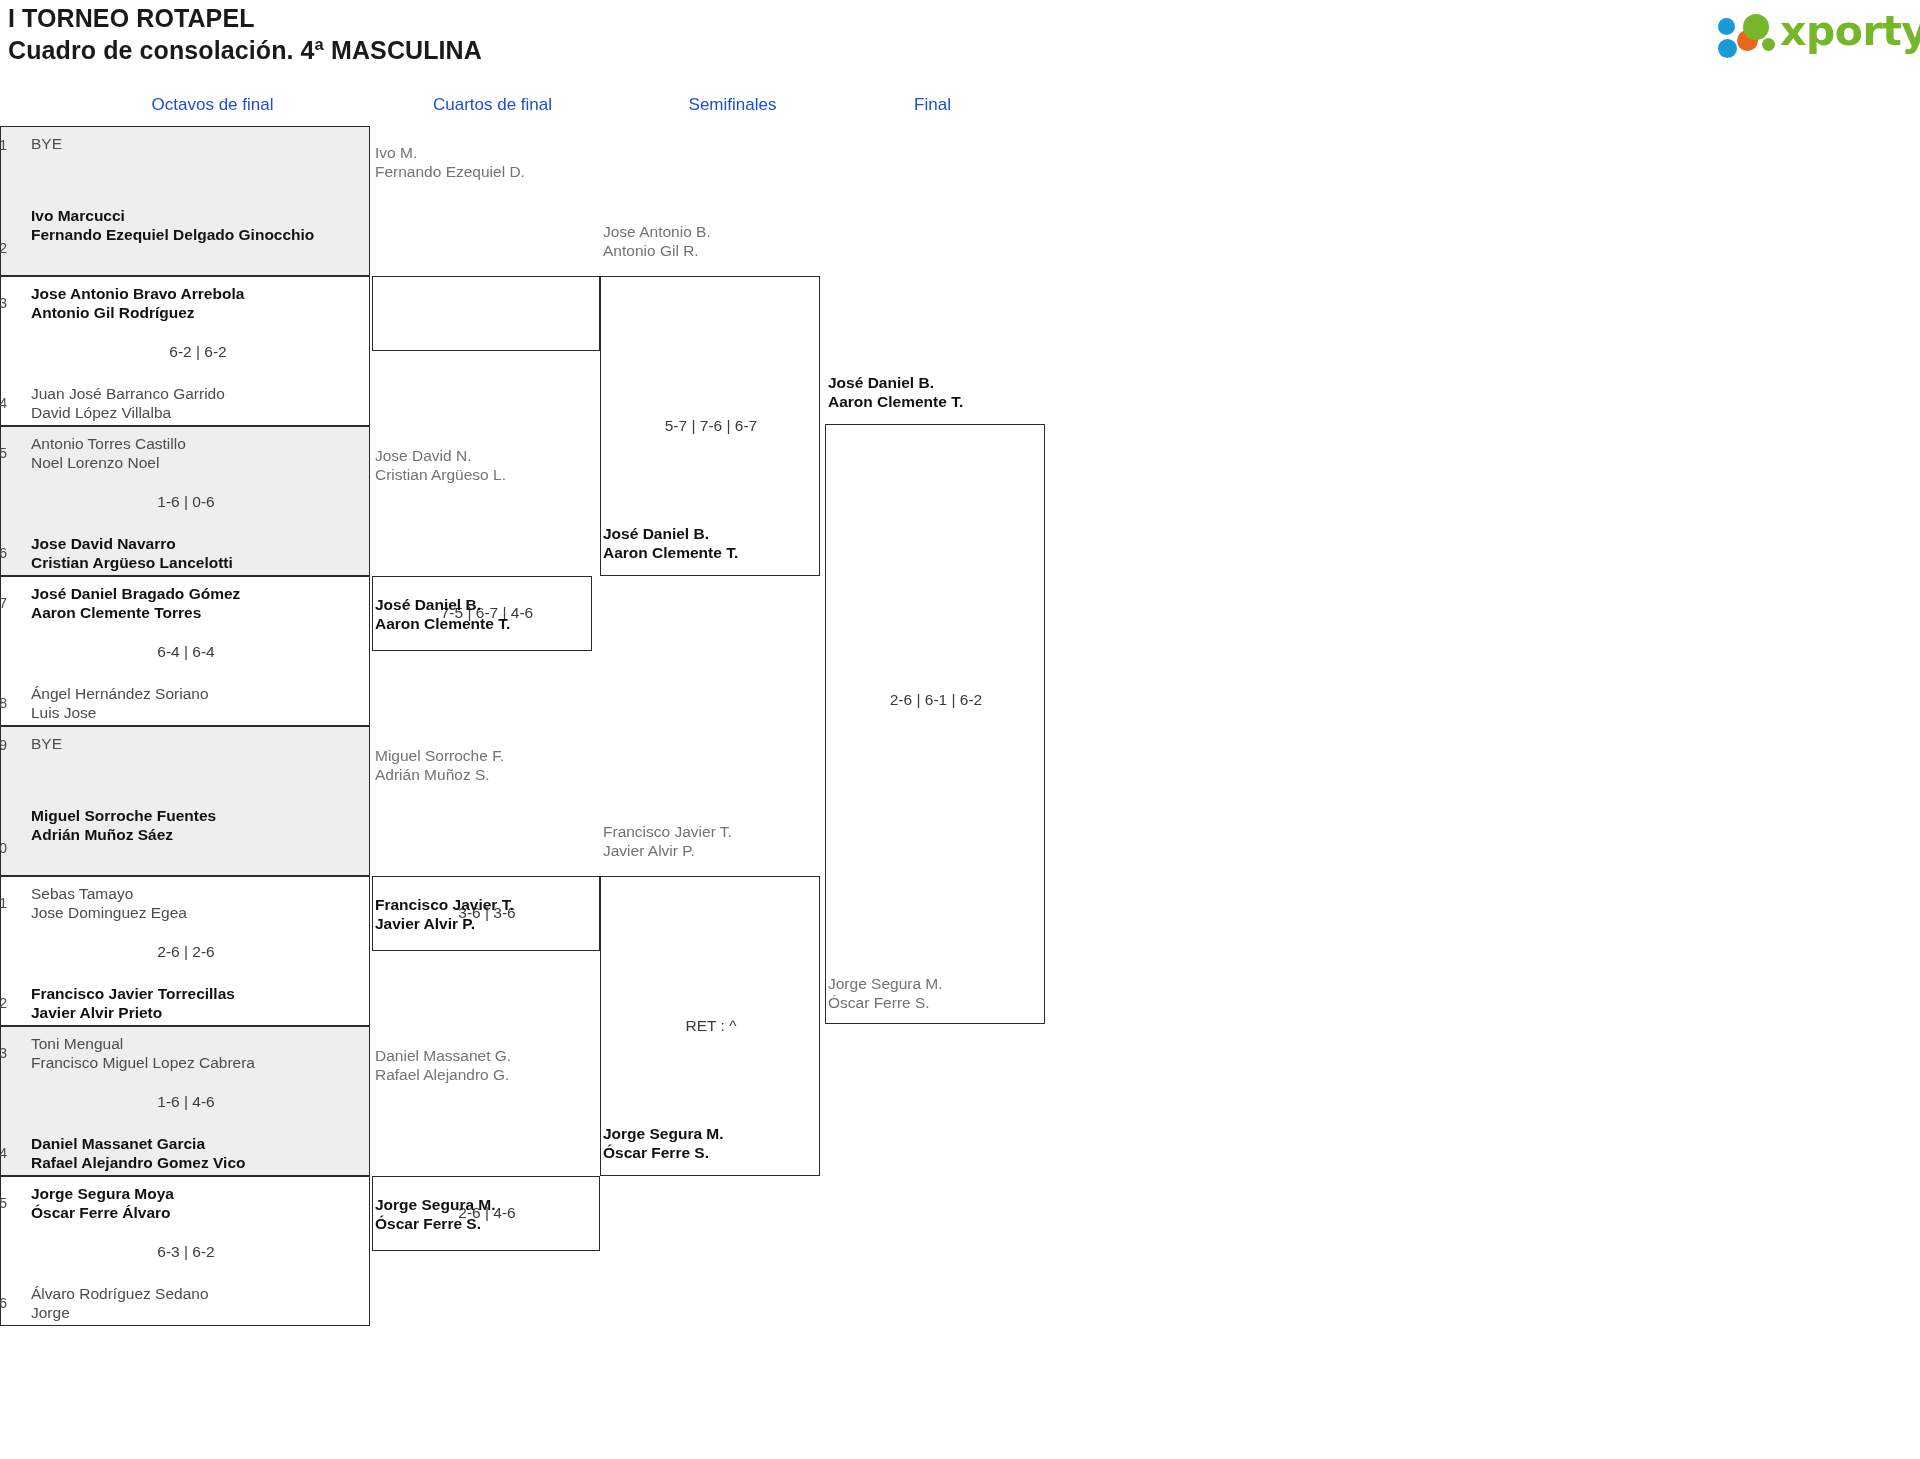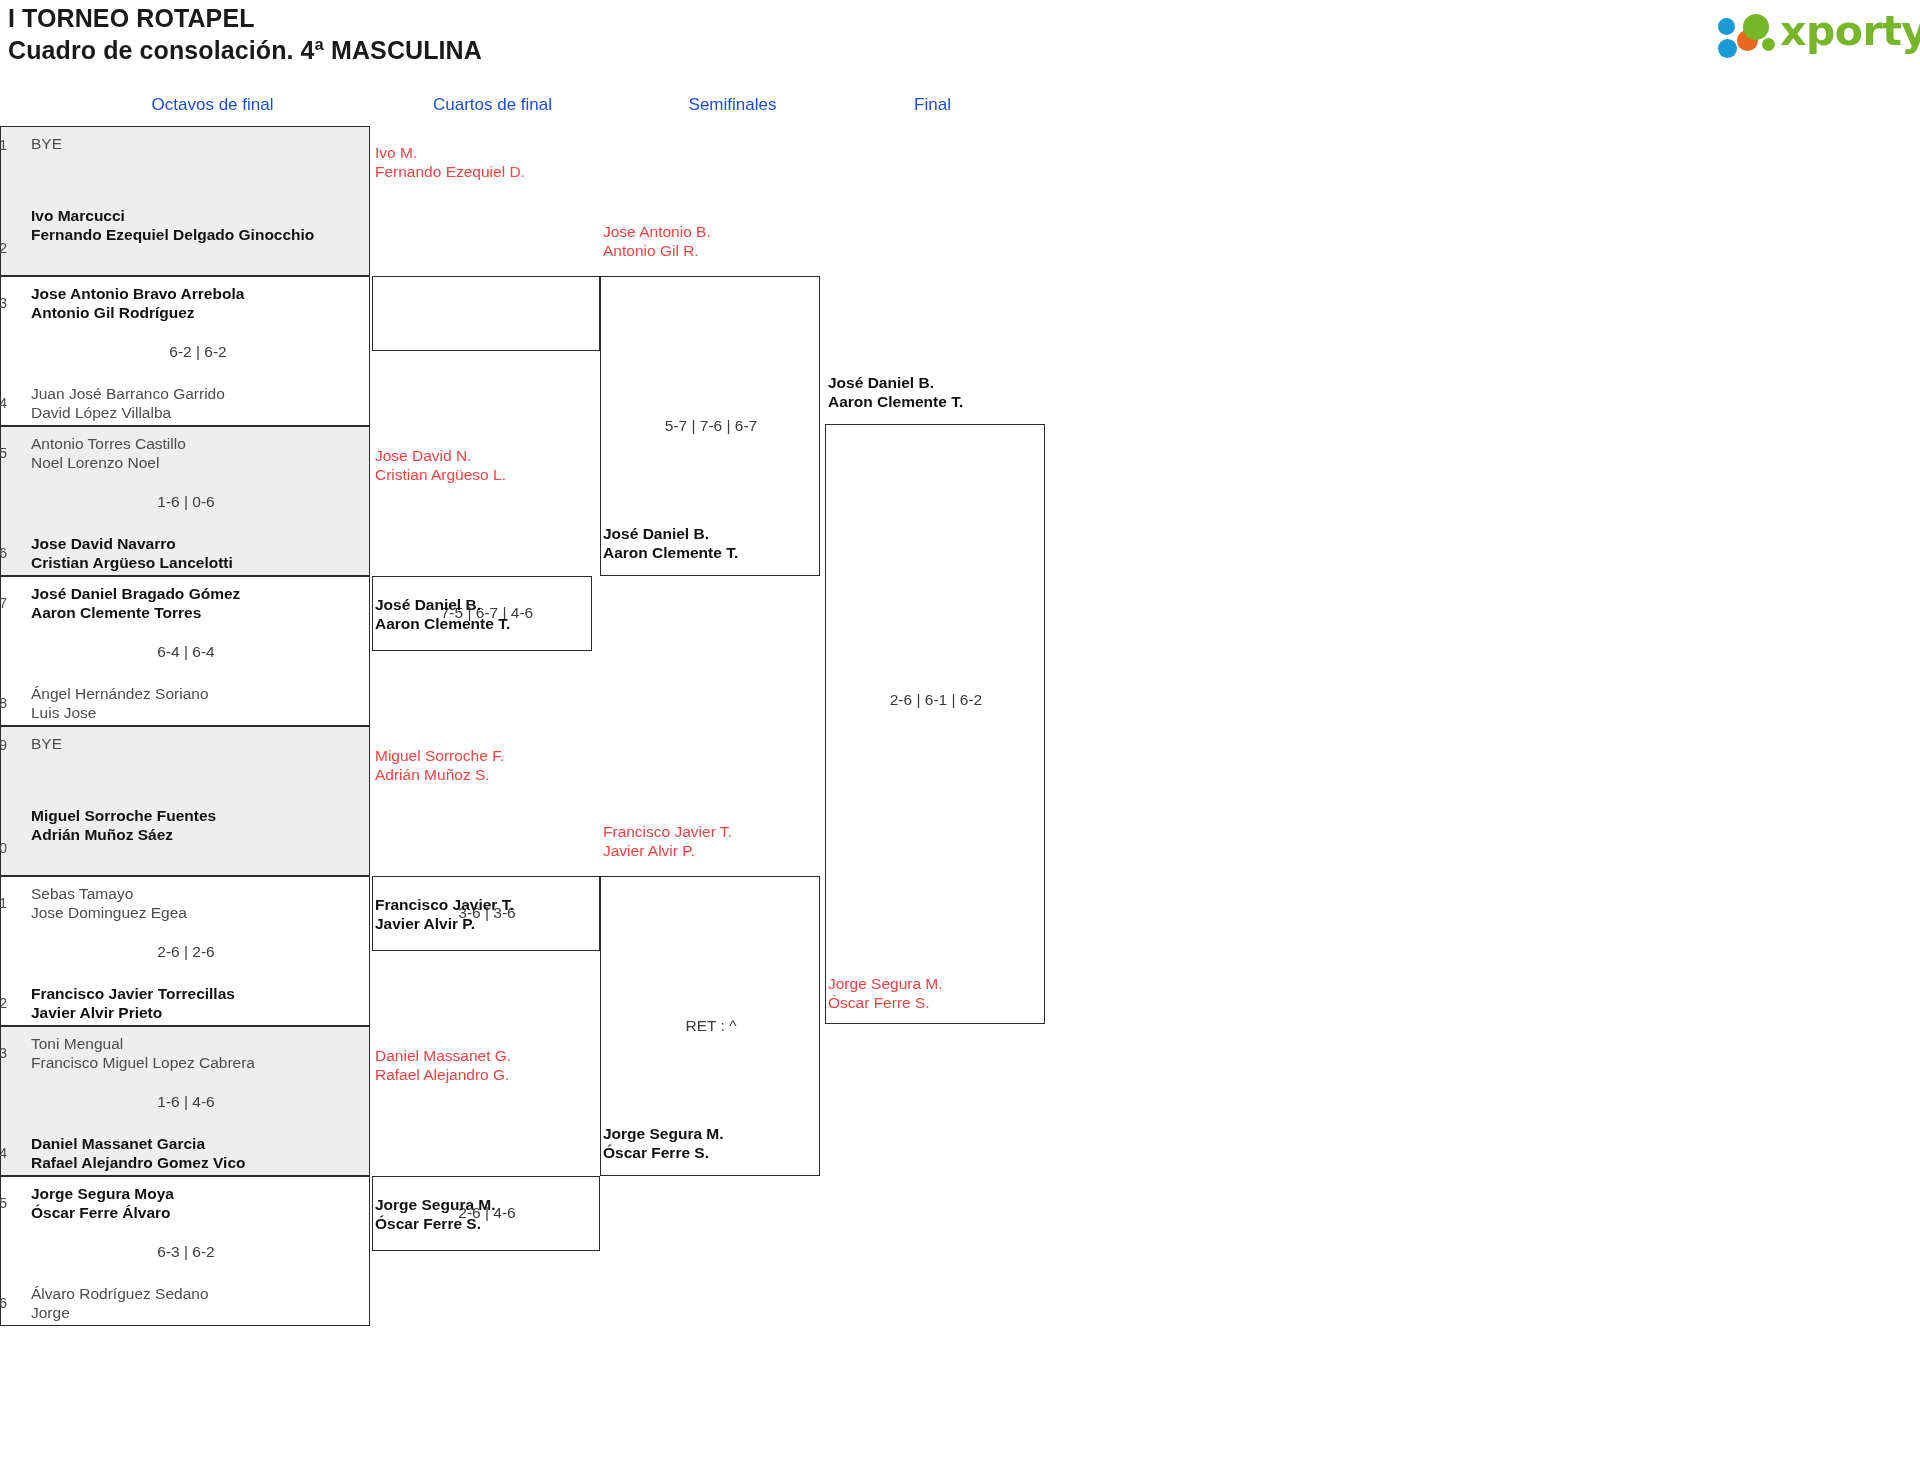--- a/index.html
+++ b/index.html
@@ -36,21 +36,21 @@
   .seed{position:absolute;font-size:14px;color:#4a4a4a;width:24px;text-align:right;}
   .pair{position:absolute;font-size:15.5px;line-height:19px;white-space:nowrap;}
   .pair.win{font-weight:700;color:#111111;}
   .pair.lose{font-weight:400;color:#4d4d4d;}
   .pair .ln{display:block;}
 
   .score{position:absolute;font-size:15.5px;color:#3b3b3b;text-align:center;white-space:nowrap;}
 
   .adv{position:absolute;font-size:15.5px;line-height:19px;white-space:nowrap;}
   .adv.win{font-weight:700;color:#111111;}
-  .adv.lose{font-weight:400;color:#ef4444;}
+  .adv.lose{font-weight:400;color:#737373;}
   .adv .ln{display:block;}
 </style>
 </head>
 <body>
 
 <div id="header">
   <div class="title-line1">I TORNEO ROTAPEL</div>
   <div class="title-line2">Cuadro de consolación. 4ª MASCULINA</div>
 </div>
 

